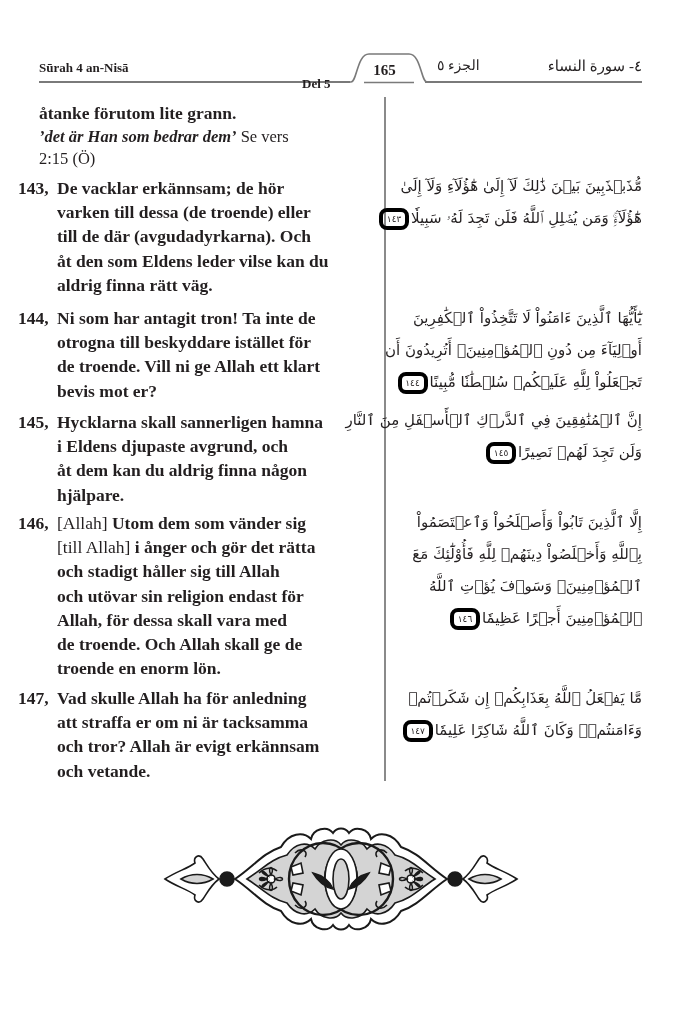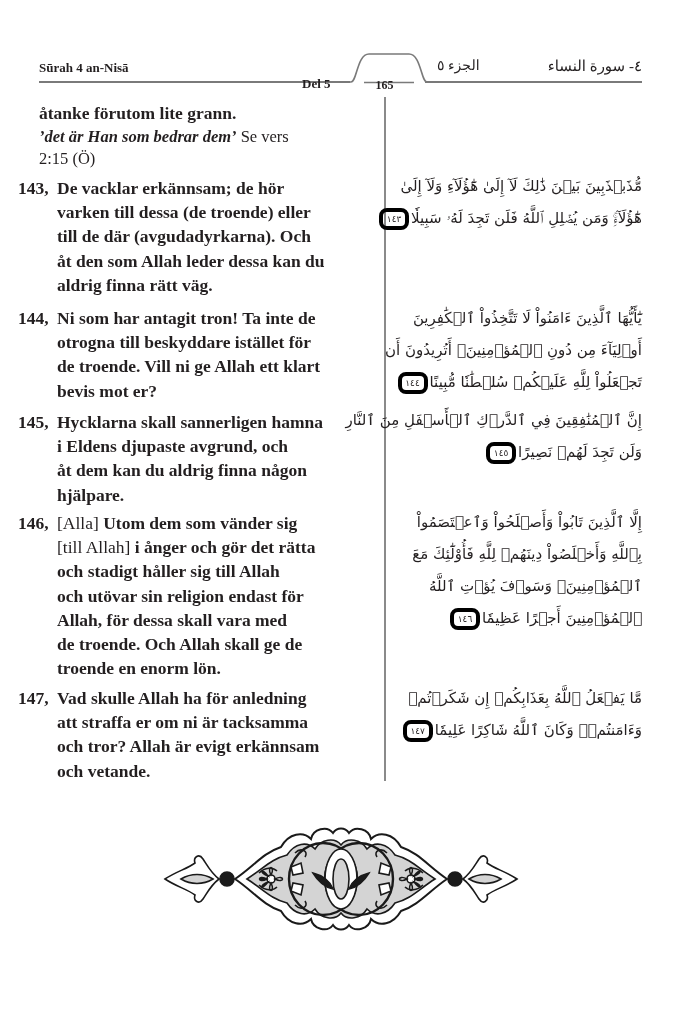--- a/index.html
+++ b/index.html
@@ -59,23 +59,22 @@
       top: 24px;
       font-size: 13px;
       font-weight: bold;
     }
     .head-page-number {
       position: absolute;
       left: 318px;
       top: 10px;
       width: 55px;
       text-align: center;
-      font-size: 12px;
-      font-weight: bold;
-      margin-top: 16px;
+      font-size: 15px;
+      font-weight: bold;
     }
     .head-part-arabic {
       position: absolute;
       left: 398px;
       top: 5px;
       font-size: 14px;
       direction: rtl;
     }
     .head-surah-arabic {
       position: absolute;
@@ -197,21 +196,21 @@
 <div class="footnote" style="top:126px;">
   <em>’det är Han som bedrar dem’</em><span> Se vers</span>
 </div>
 <span class="footnote" style="top:148px;">2:15 (Ö)</span>
 
 <div class="verse" style="left:18px; top:176px;">
   <span class="verse-num">143,</span>
   <span class="verse-line">De vacklar erkännsam; de hör</span>
   <span class="verse-line">varken till dessa (de troende) eller</span>
   <span class="verse-line">till de där (avgudadyrkarna). Och</span>
-  <span class="verse-line">åt den som Allah leder dessa kan du</span>
+  <span class="verse-line">åt den som Eldens leder vilse kan du</span>
   <span class="verse-line">aldrig finna rätt väg.</span>
 </div>
 <div class="arabic-block" style="top:170px;">
   <span class="arabic-line">مُّذَبۡذَبِينَ بَيۡنَ ذَٰلِكَ لَآ إِلَىٰ هَٰٓؤُلَآءِ وَلَآ إِلَىٰ</span>
   <span class="arabic-line"><span>هَٰٓؤُلَآءِۚ وَمَن يُضۡلِلِ ٱللَّهُ فَلَن تَجِدَ لَهُۥ سَبِيلٗا</span><span class="ayah-marker">١٤٣</span></span>
 </div>
 
 <div class="verse" style="left:18px; top:306px;">
   <span class="verse-num">144,</span>
   <span class="verse-line">Ni som har antagit tron! Ta inte de</span>
@@ -232,21 +231,21 @@
   <span class="verse-line">åt dem kan du aldrig finna någon</span>
   <span class="verse-line">hjälpare.</span>
 </div>
 <div class="arabic-block" style="top:404px;">
   <span class="arabic-line">إِنَّ ٱلۡمُنَٰفِقِينَ فِي ٱلدَّرۡكِ ٱلۡأَسۡفَلِ مِنَ ٱلنَّارِ</span>
   <span class="arabic-line"><span>وَلَن تَجِدَ لَهُمۡ نَصِيرًا</span><span class="ayah-marker">١٤٥</span></span>
 </div>
 
 <div class="verse" style="left:18px; top:511px;">
   <span class="verse-num">146,</span>
-  <span class="verse-line"><span class="bracket">[Alla]</span><span> Utom dem som vänder sig</span></span>
+  <span class="verse-line"><span class="bracket">[Allah]</span><span> Utom dem som vänder sig</span></span>
   <span class="verse-line"><span class="bracket">[till Allah]</span><span> i ånger och gör det rätta</span></span>
   <span class="verse-line">och stadigt håller sig till Allah</span>
   <span class="verse-line">och utövar sin religion endast för</span>
   <span class="verse-line">Allah, för dessa skall vara med</span>
   <span class="verse-line">de troende. Och Allah skall ge de</span>
   <span class="verse-line">troende en enorm lön.</span>
 </div>
 <div class="arabic-block" style="top:506px;">
   <span class="arabic-line">إِلَّا ٱلَّذِينَ تَابُواْ وَأَصۡلَحُواْ وَٱعۡتَصَمُواْ</span>
   <span class="arabic-line">بِٱللَّهِ وَأَخۡلَصُواْ دِينَهُمۡ لِلَّهِ فَأُوْلَٰٓئِكَ مَعَ</span>

